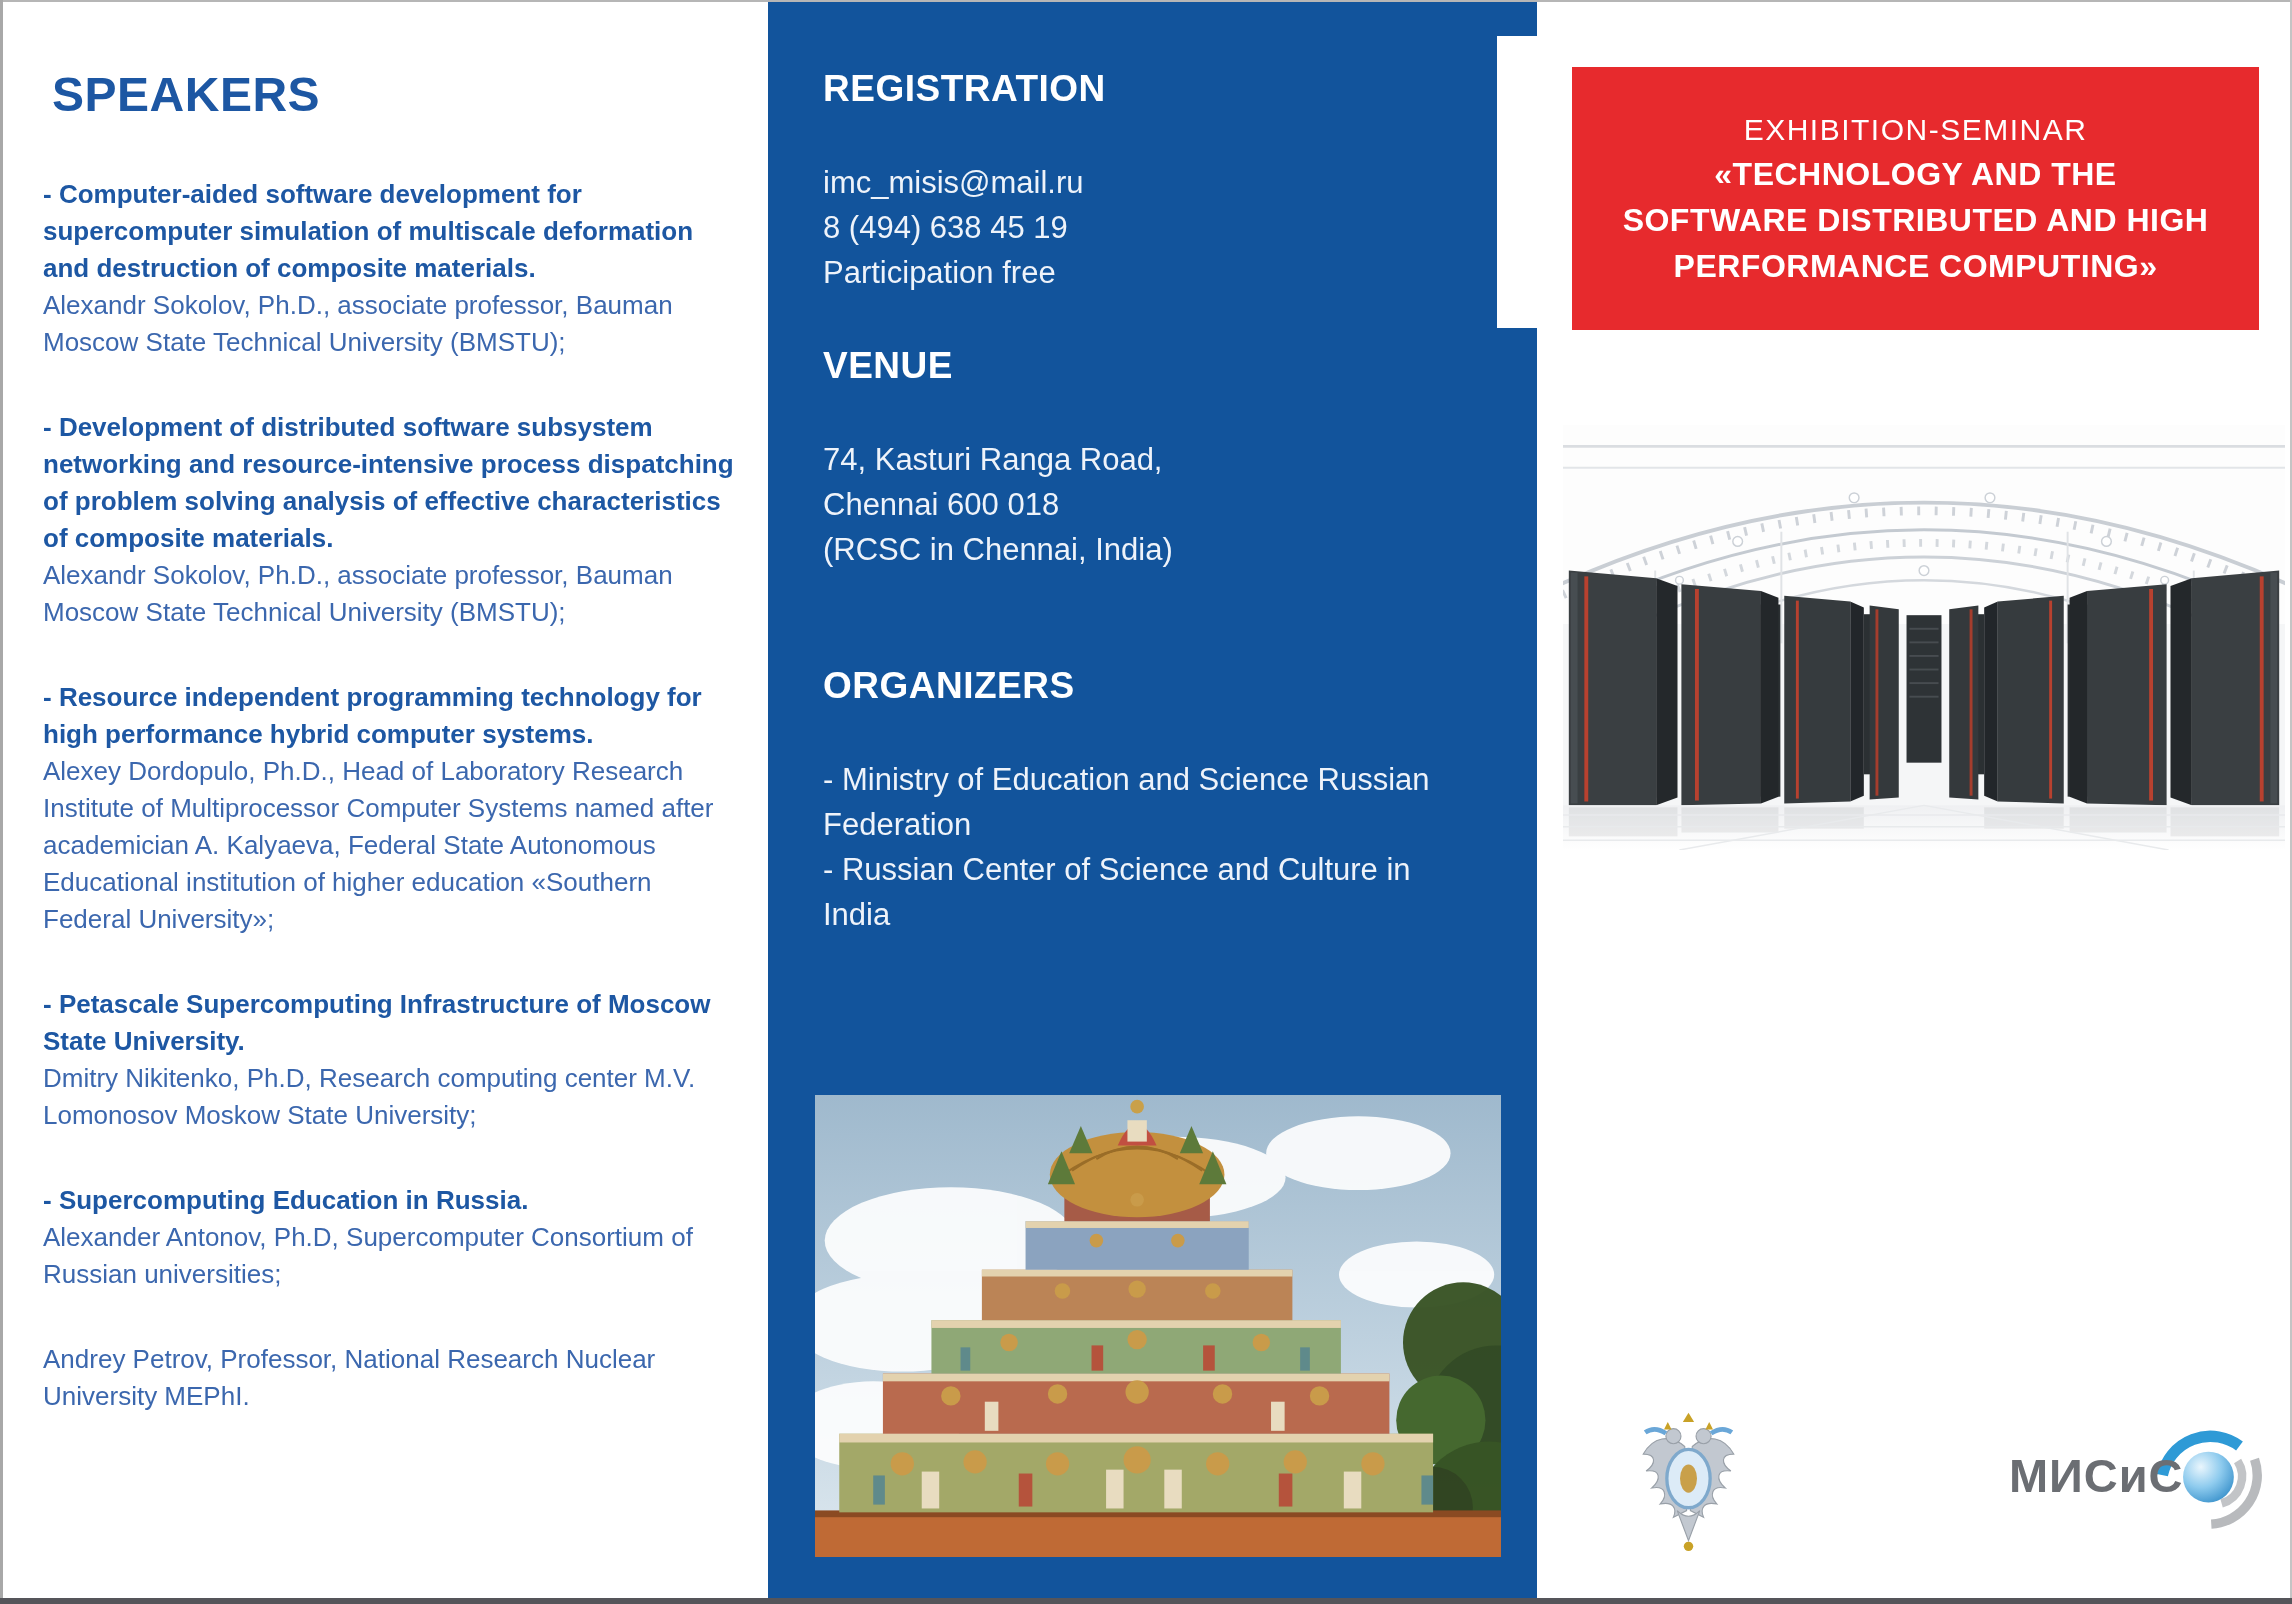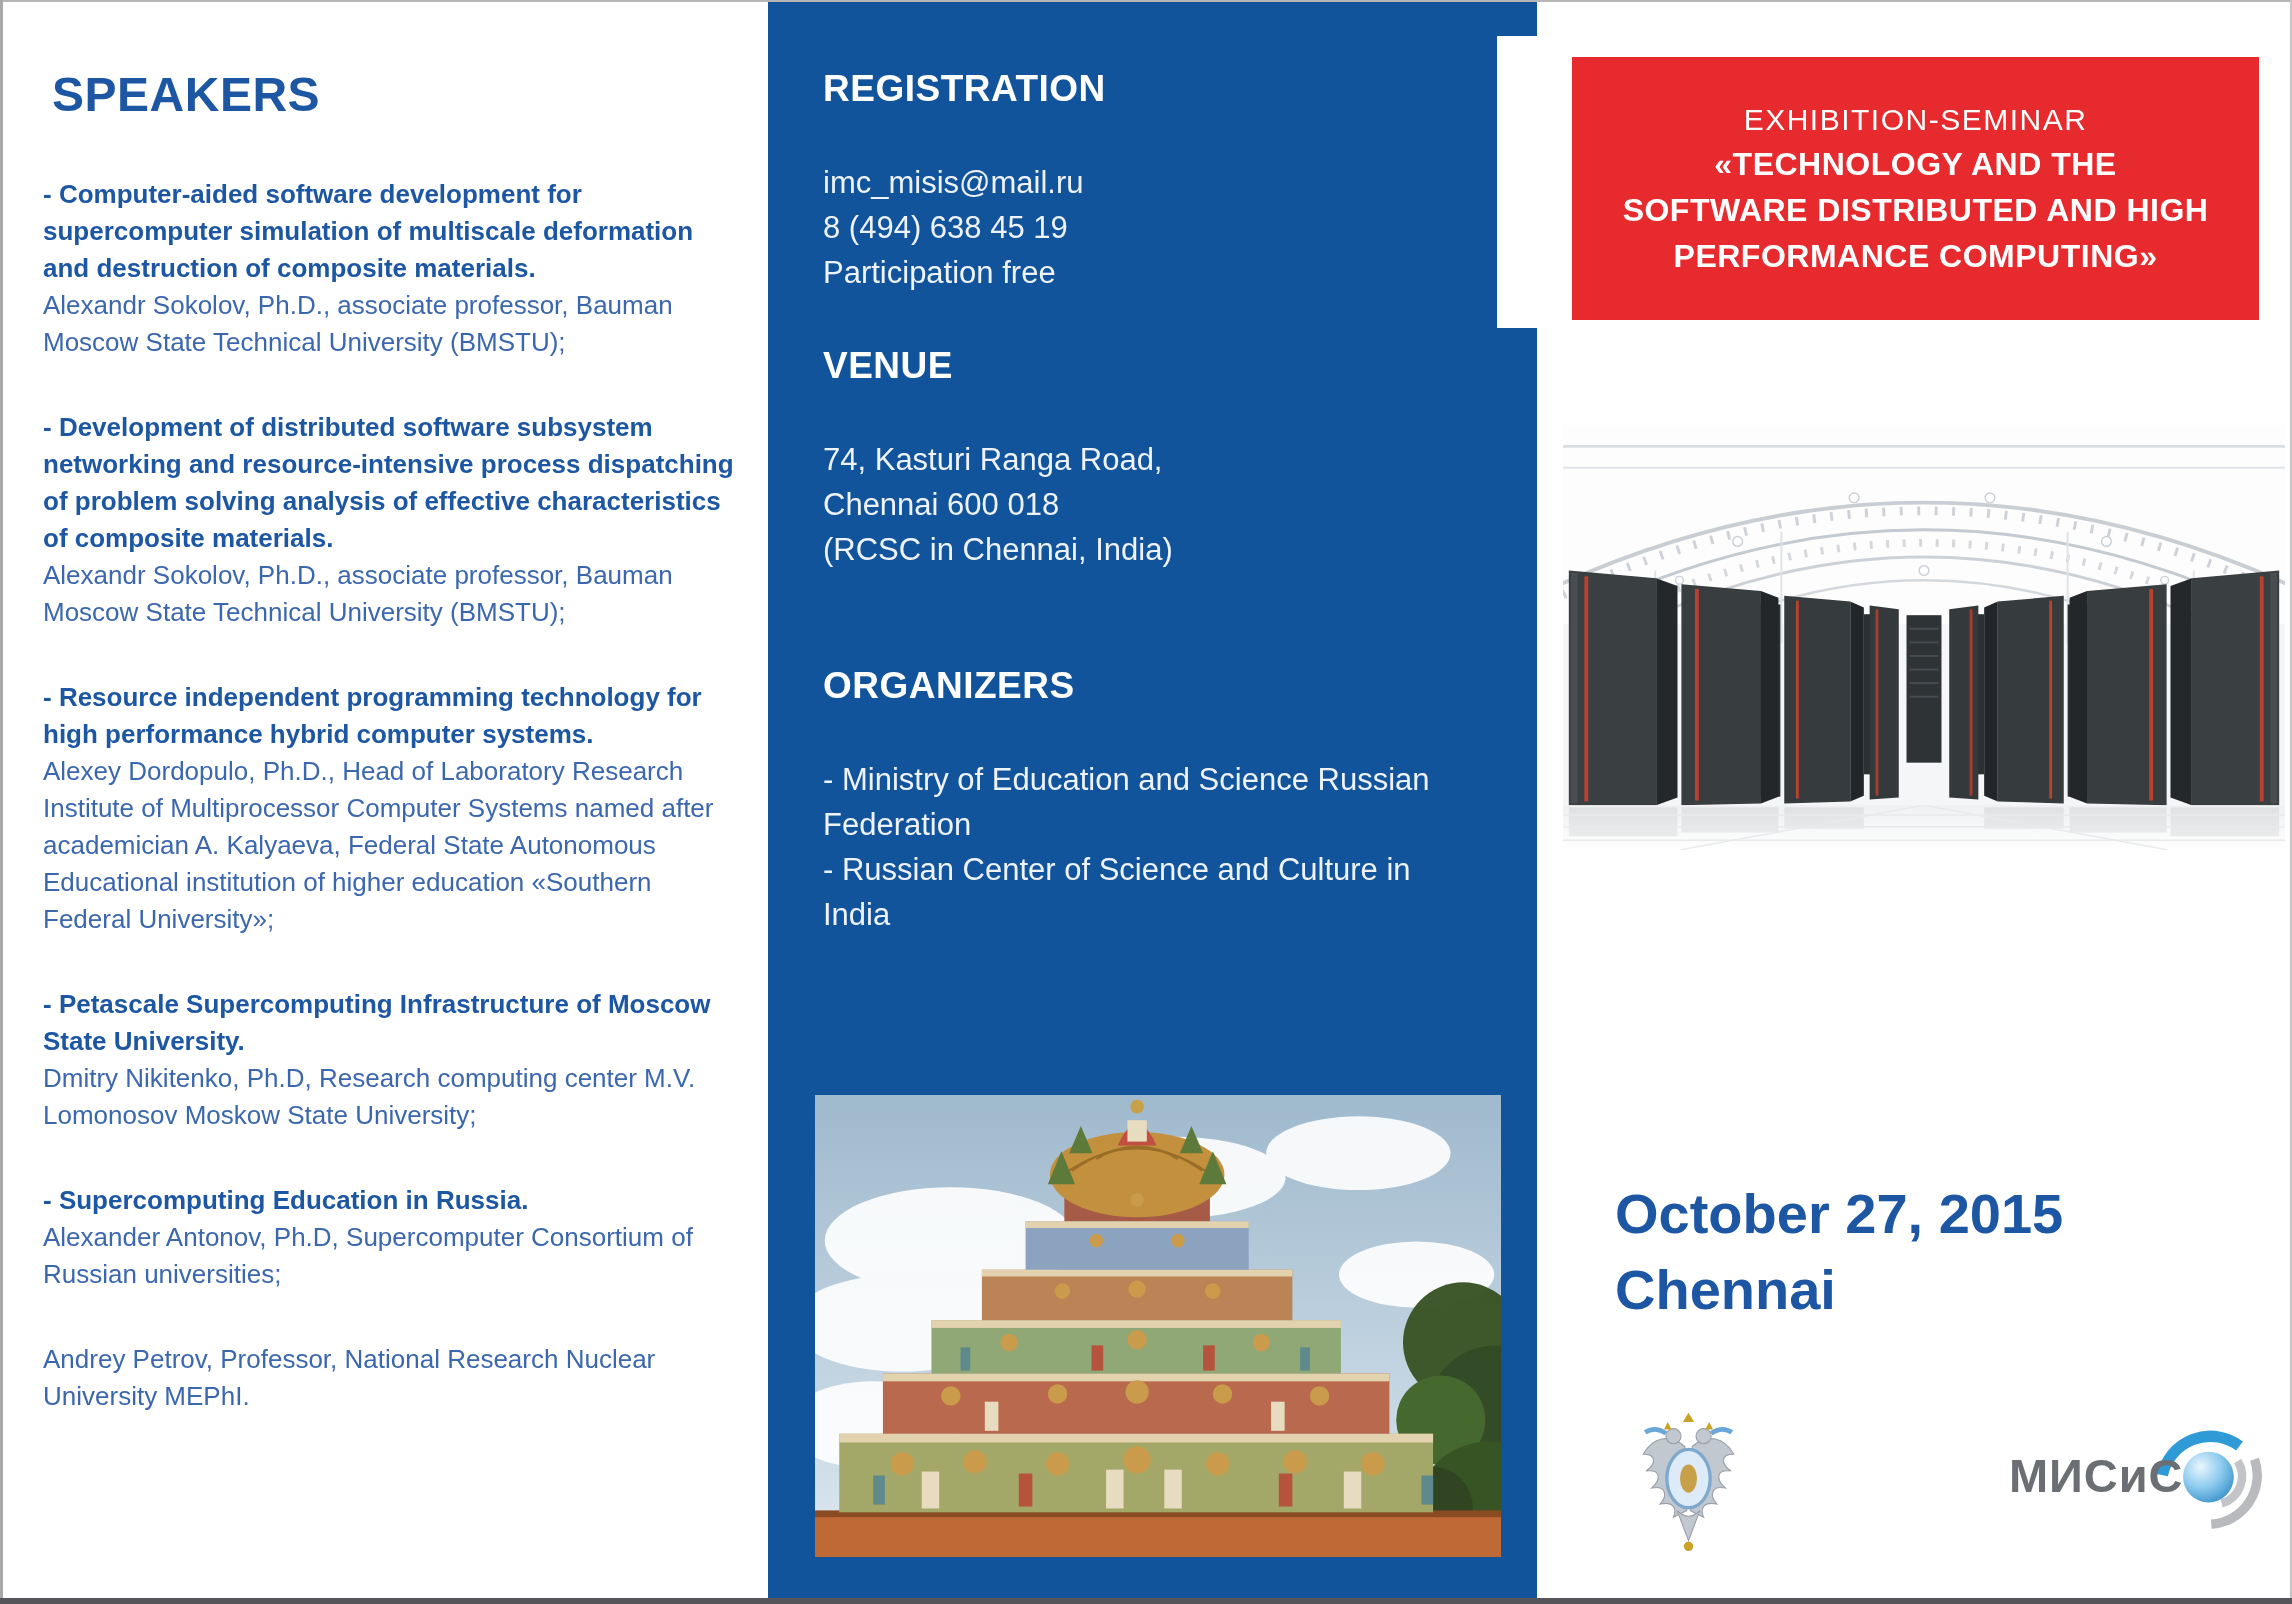--- a/index.html
+++ b/index.html
@@ -30,21 +30,21 @@
   .info-lines { margin-top:50px; color:#eef3fa; font-size:31px; line-height:45px; font-weight:400; }
   .mt-venue { margin-top:50px; }
   .mt-org   { margin-top:93px; }
   .org-lines { width:626px; }
   .temple-photo { position:absolute; left:47px; top:1095px; width:686px; height:462px; }
   .temple-photo svg { display:block; width:100%; height:100%; }
 
   
   .white-notch { position:absolute; left:1497px; top:36px; width:793px; height:292px;
                  background:#ffffff; z-index:2; }
-  .red-banner { position:absolute; left:1572px; top:57px; width:687px; height:263px;
+  .red-banner { position:absolute; left:1572px; top:67px; width:687px; height:263px;
                 background:var(--banner-red,#e72a2d); z-index:3;
                 display:flex; flex-direction:column; justify-content:center; align-items:center;
                 gap:4.9px; text-align:center; }
   .kicker { color:#ffffff; font-size:30px; font-weight:400; letter-spacing:1.5px; line-height:39px; }
   .bt { color:#ffffff; font-size:32px; font-weight:700; letter-spacing:0.5px; line-height:41px; }
 
   .supercomputer-photo { position:absolute; left:1563px; top:425px; width:722px; height:425px; }
   .supercomputer-photo svg { display:block; width:100%; height:100%; }
 
   .date-block { position:absolute; left:1615px; top:1176px;
@@ -318,24 +318,20 @@
       <g stroke="#e8eaec" stroke-width="1.5">
         <line x1="0" y1="402" x2="744" y2="402"></line>
           <line x1="0" y1="414" x2="744" y2="414"></line>
         <line x1="0" y1="428" x2="744" y2="428"></line>
         <line x1="372" y1="392" x2="120" y2="438"></line>
           <line x1="372" y1="392" x2="624" y2="438"></line>
       </g>
     </svg>
   </div>
 
-  <div class="date-block">
-    <div>October 27, 2015</div>
-    <div>Chennai</div>
-  </div>
 
   <div class="eagle-logo">
     <svg viewBox="0 0 120 154">
       <g stroke="#99a0a8" stroke-width="1.2" fill="#c2c8d0">
         <path d="M56,42 C40,28 22,32 12,50 C26,50 26,60 15,68 C31,66 31,77 21,86 C36,83 38,94 30,103 C44,100 48,108 44,117 L58,110 Z"></path>
         <path d="M64,42 C80,28 98,32 108,50 C94,50 94,60 105,68 C89,66 89,77 99,86 C84,83 82,94 90,103 C76,100 72,108 76,117 L62,110 Z"></path>
         <circle cx="44" cy="31" r="8"></circle>
         <circle cx="76" cy="31" r="8"></circle>
         <path d="M48,110 L60,142 L72,110 Q60,122 48,110 Z"></path>
       </g>

